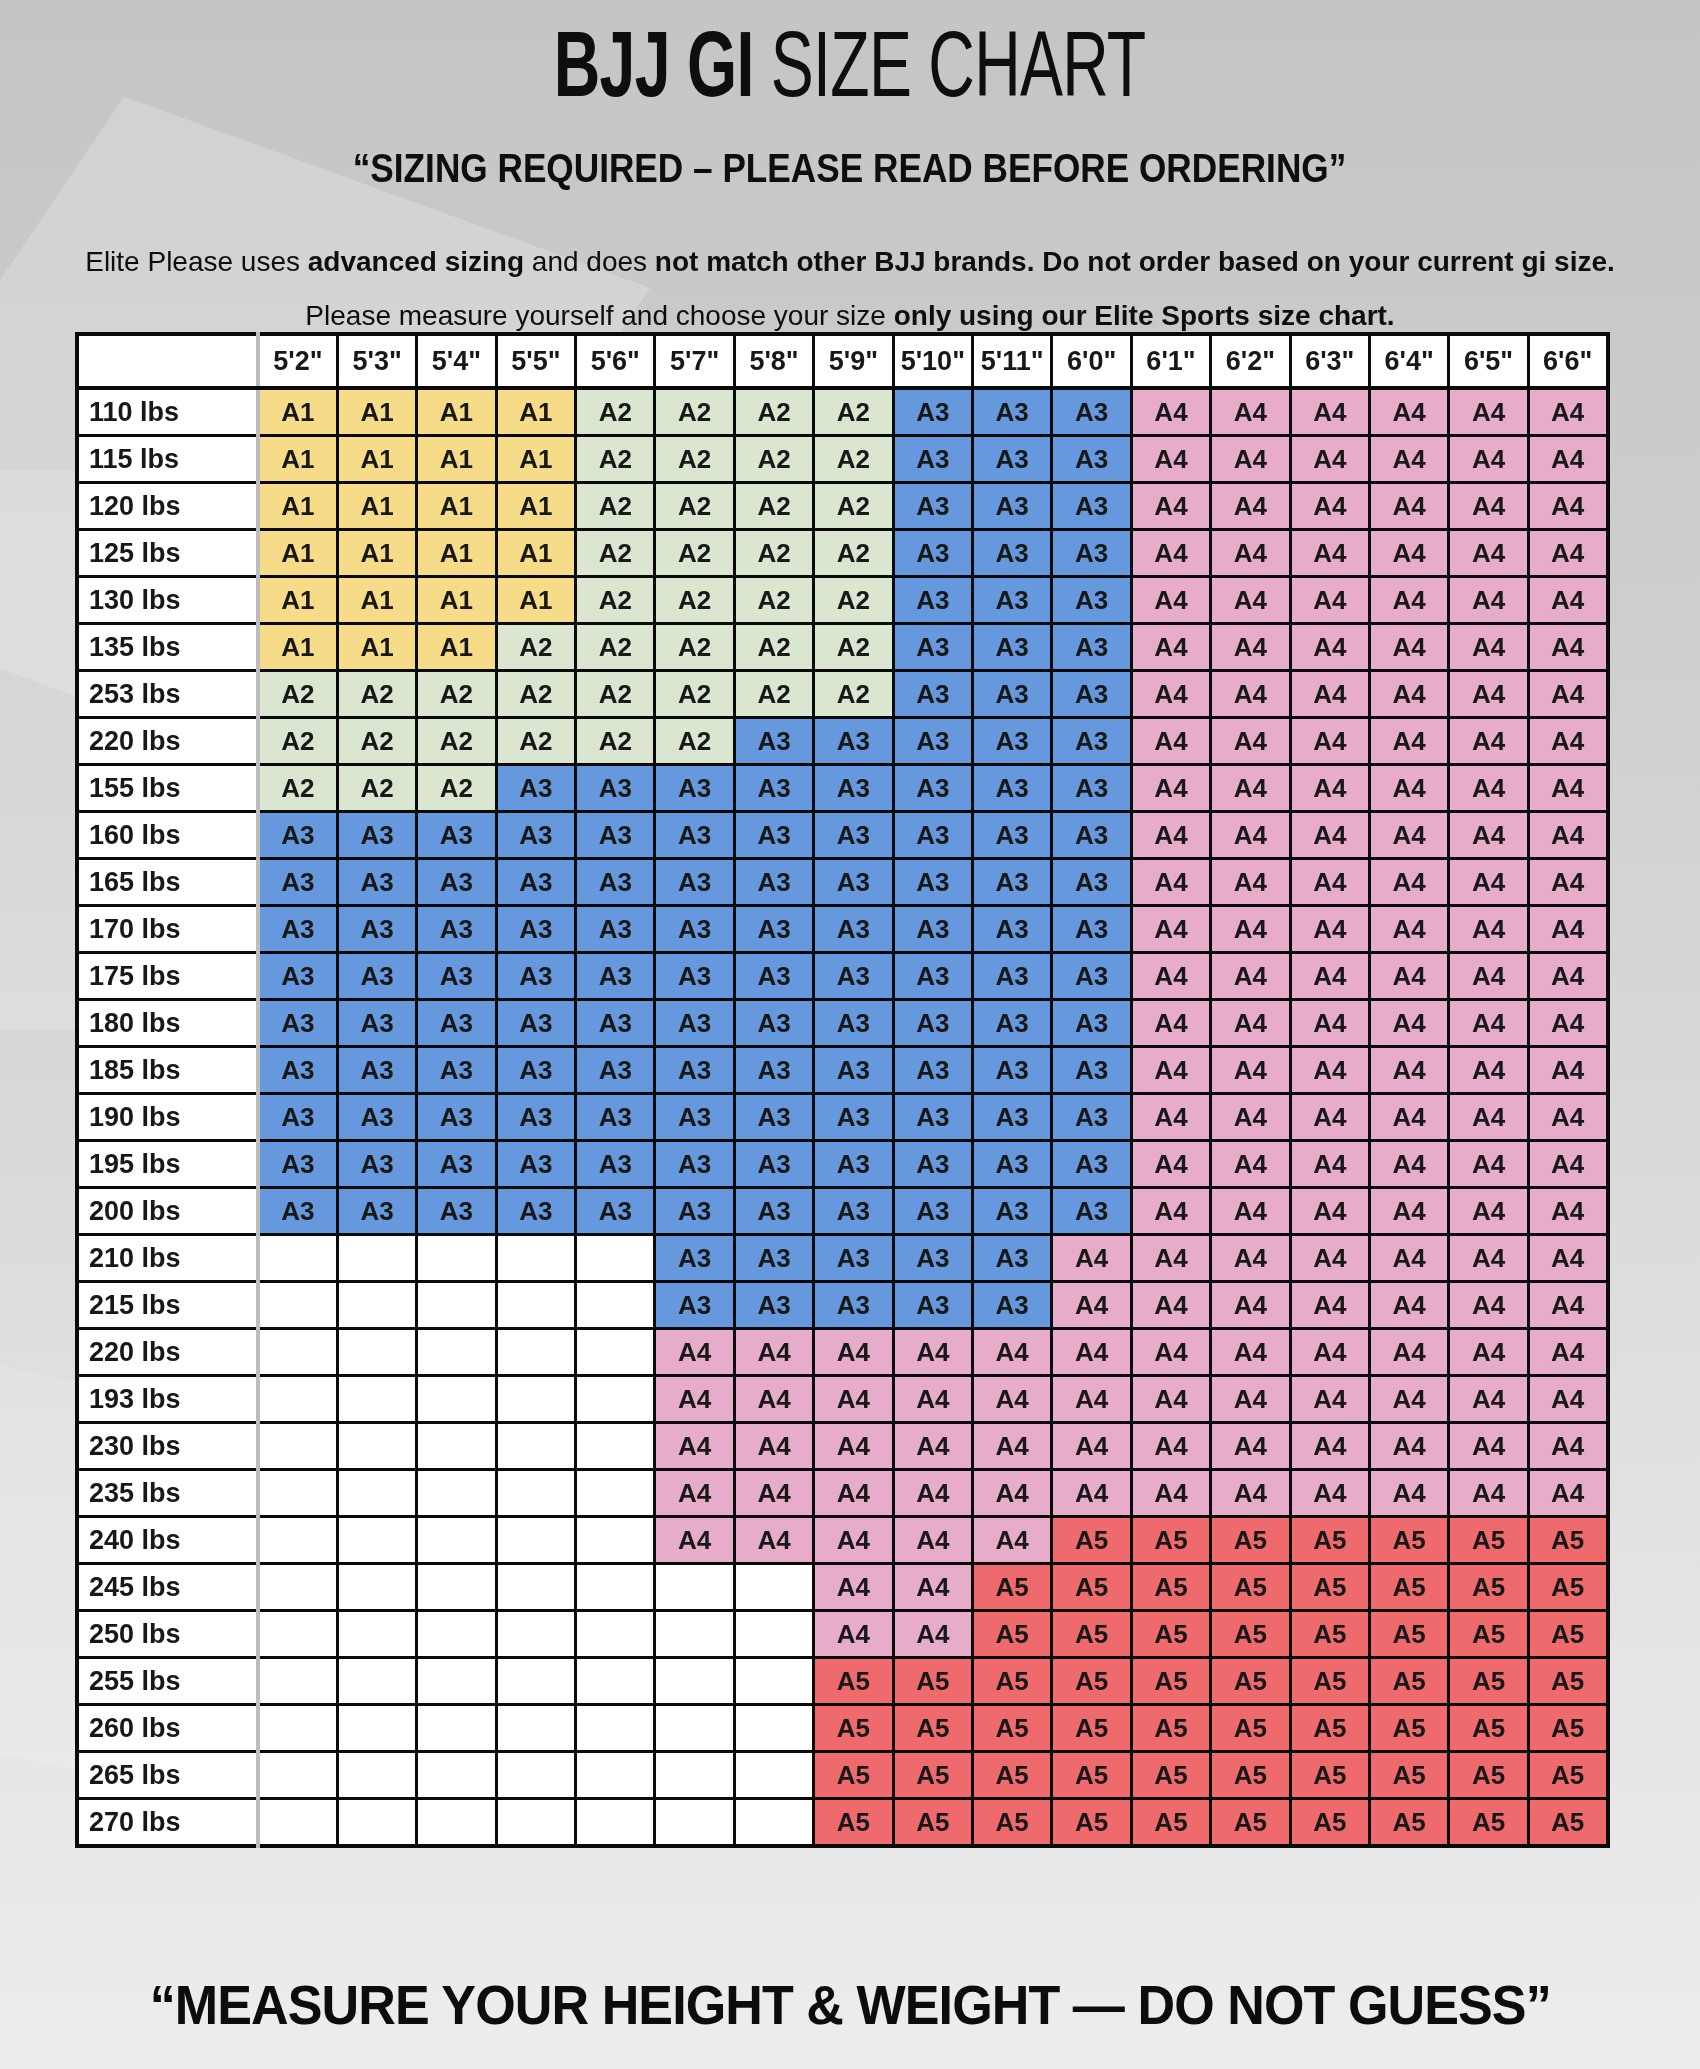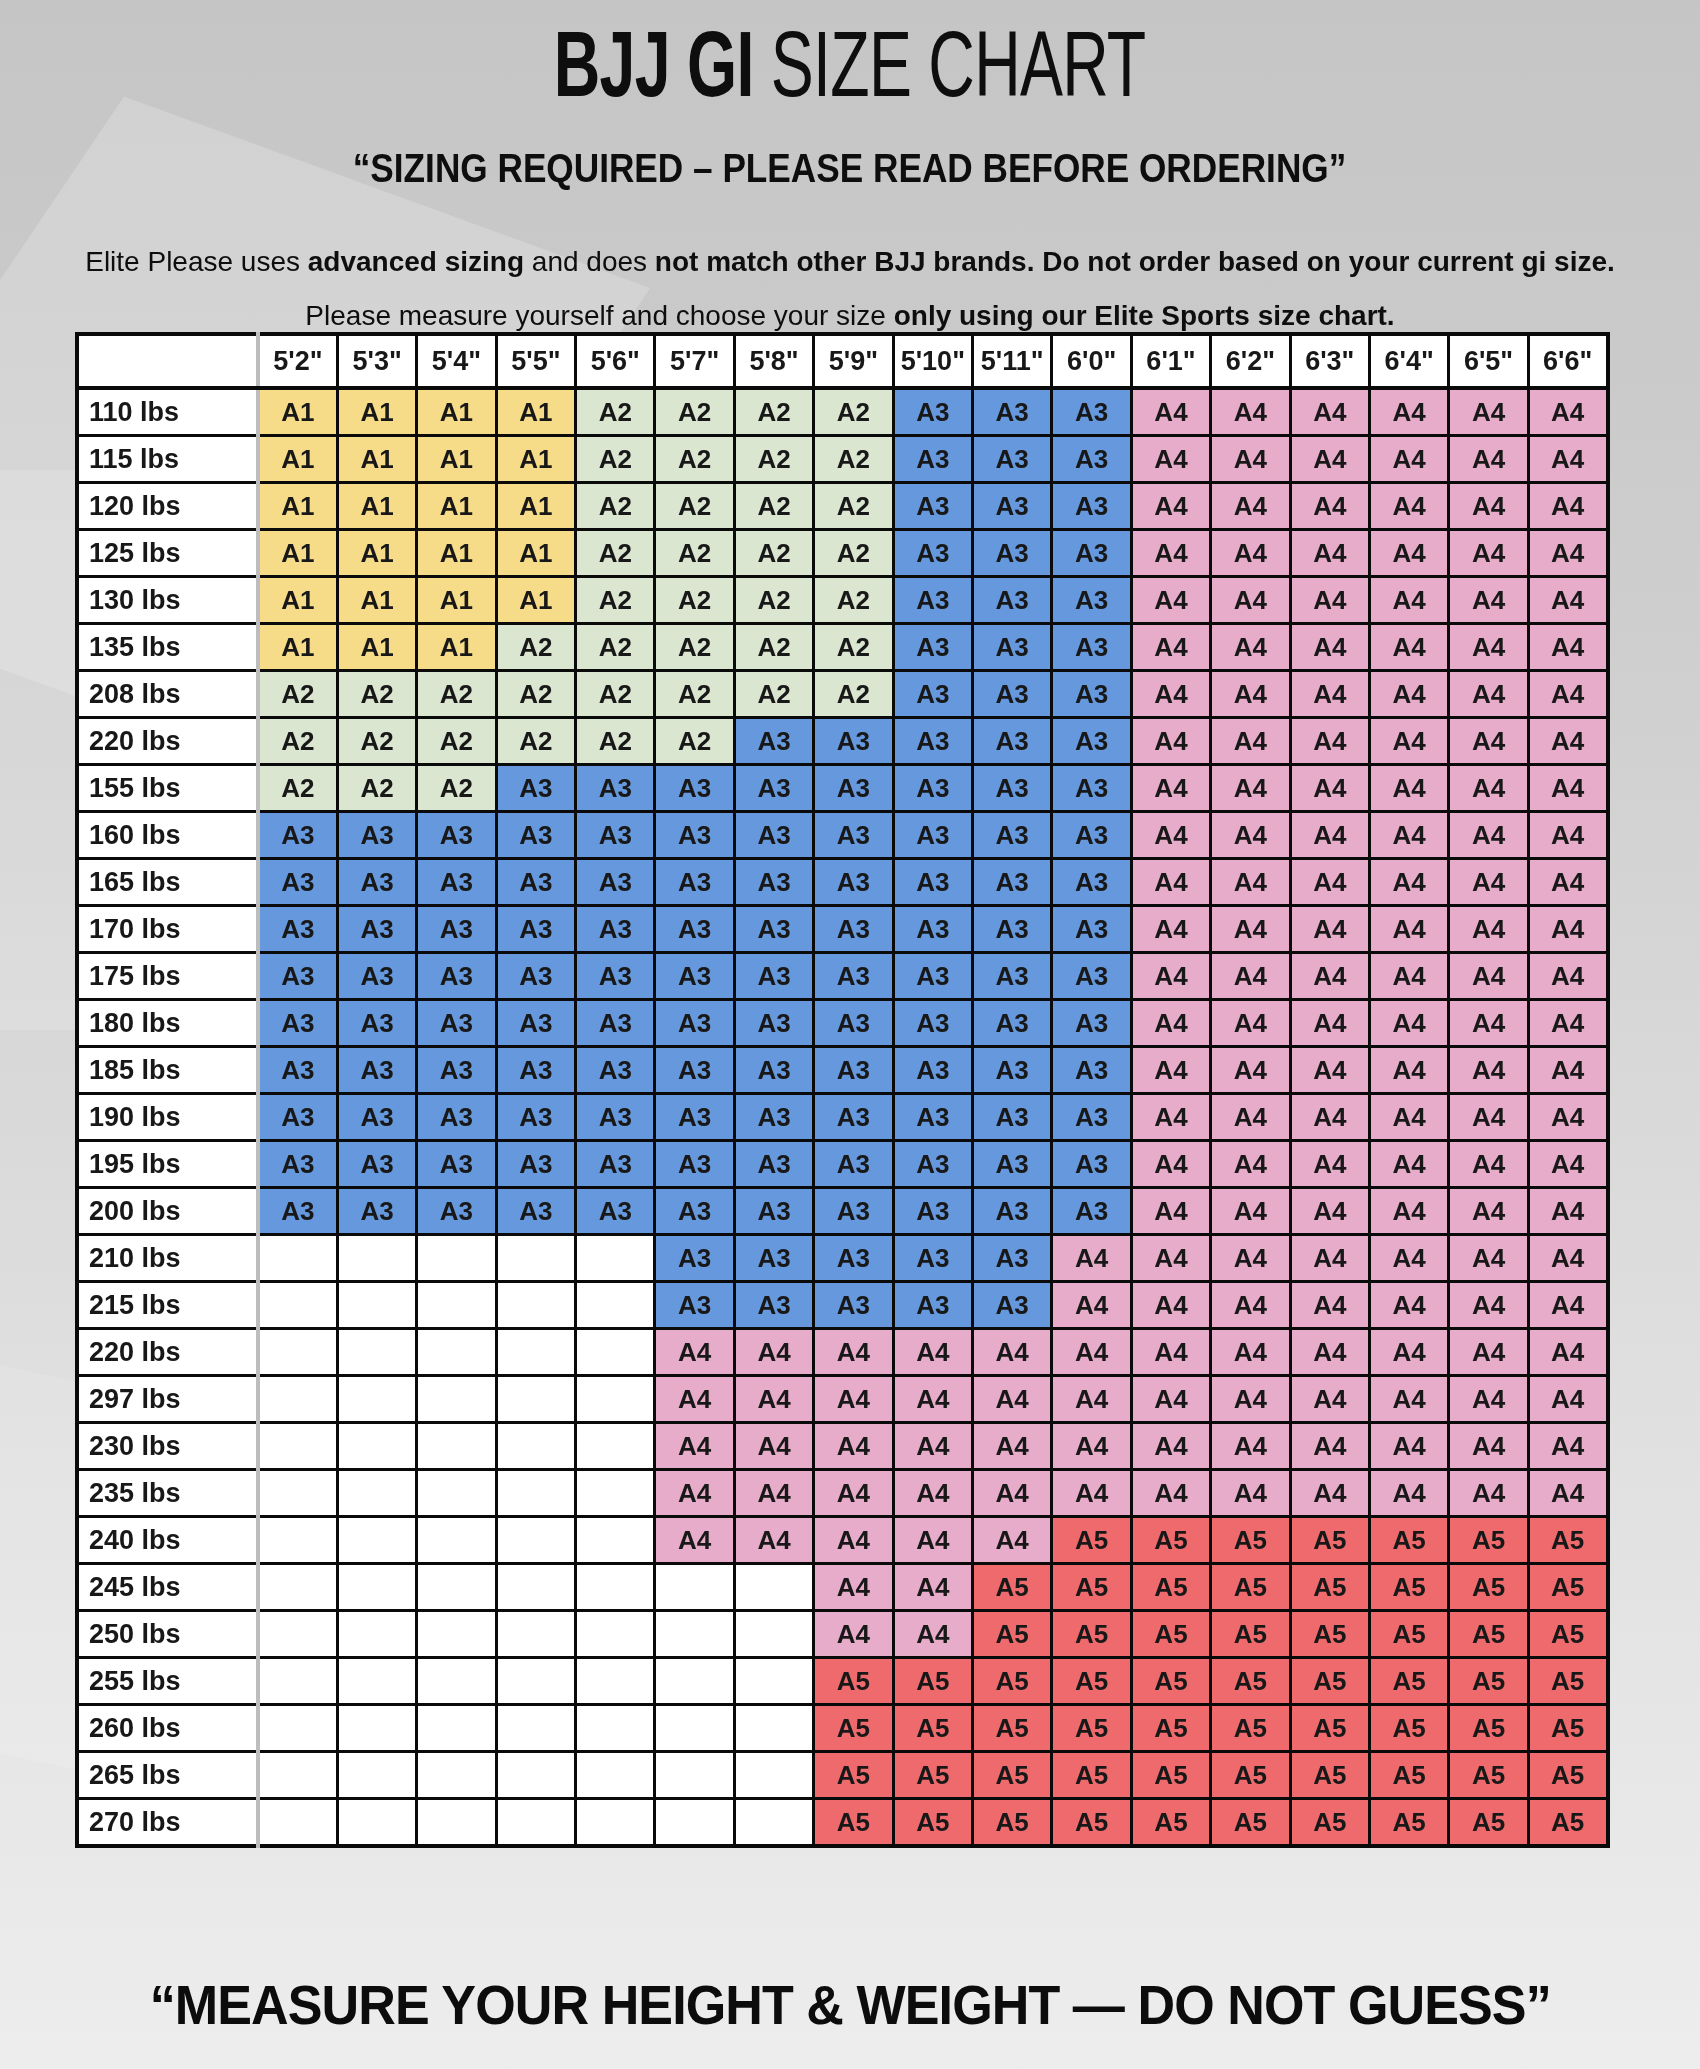--- a/index.html
+++ b/index.html
@@ -236,21 +236,21 @@
           <td style="background-color: rgb(101, 152, 220);">A3</td>
           <td style="background-color: rgb(101, 152, 220);">A3</td>
           <td style="background-color: rgb(231, 172, 201);">A4</td>
           <td style="background-color: rgb(231, 172, 201);">A4</td>
           <td style="background-color: rgb(231, 172, 201);">A4</td>
           <td style="background-color: rgb(231, 172, 201);">A4</td>
           <td style="background-color: rgb(231, 172, 201);">A4</td>
           <td style="background-color: rgb(231, 172, 201);">A4</td>
         </tr>
         <tr>
-          <th class="wlabel">208 lbs</th>
+          <th class="wlabel">253 lbs</th>
           <td style="background-color: rgb(219, 230, 209);">A2</td>
           <td style="background-color: rgb(219, 230, 209);">A2</td>
           <td style="background-color: rgb(219, 230, 209);">A2</td>
           <td style="background-color: rgb(219, 230, 209);">A2</td>
           <td style="background-color: rgb(219, 230, 209);">A2</td>
           <td style="background-color: rgb(219, 230, 209);">A2</td>
           <td style="background-color: rgb(219, 230, 209);">A2</td>
           <td style="background-color: rgb(219, 230, 209);">A2</td>
           <td style="background-color: rgb(101, 152, 220);">A3</td>
           <td style="background-color: rgb(101, 152, 220);">A3</td>
@@ -536,21 +536,21 @@
           <td style="background-color: rgb(231, 172, 201);">A4</td>
           <td style="background-color: rgb(231, 172, 201);">A4</td>
           <td style="background-color: rgb(231, 172, 201);">A4</td>
           <td style="background-color: rgb(231, 172, 201);">A4</td>
           <td style="background-color: rgb(231, 172, 201);">A4</td>
           <td style="background-color: rgb(231, 172, 201);">A4</td>
           <td style="background-color: rgb(231, 172, 201);">A4</td>
           <td style="background-color: rgb(231, 172, 201);">A4</td>
         </tr>
         <tr>
-          <th class="wlabel">297 lbs</th>
+          <th class="wlabel">193 lbs</th>
           <td style="background-color: rgb(255, 255, 255);"></td>
           <td style="background-color: rgb(255, 255, 255);"></td>
           <td style="background-color: rgb(255, 255, 255);"></td>
           <td style="background-color: rgb(255, 255, 255);"></td>
           <td style="background-color: rgb(255, 255, 255);"></td>
           <td style="background-color: rgb(231, 172, 201);">A4</td>
           <td style="background-color: rgb(231, 172, 201);">A4</td>
           <td style="background-color: rgb(231, 172, 201);">A4</td>
           <td style="background-color: rgb(231, 172, 201);">A4</td>
           <td style="background-color: rgb(231, 172, 201);">A4</td>

